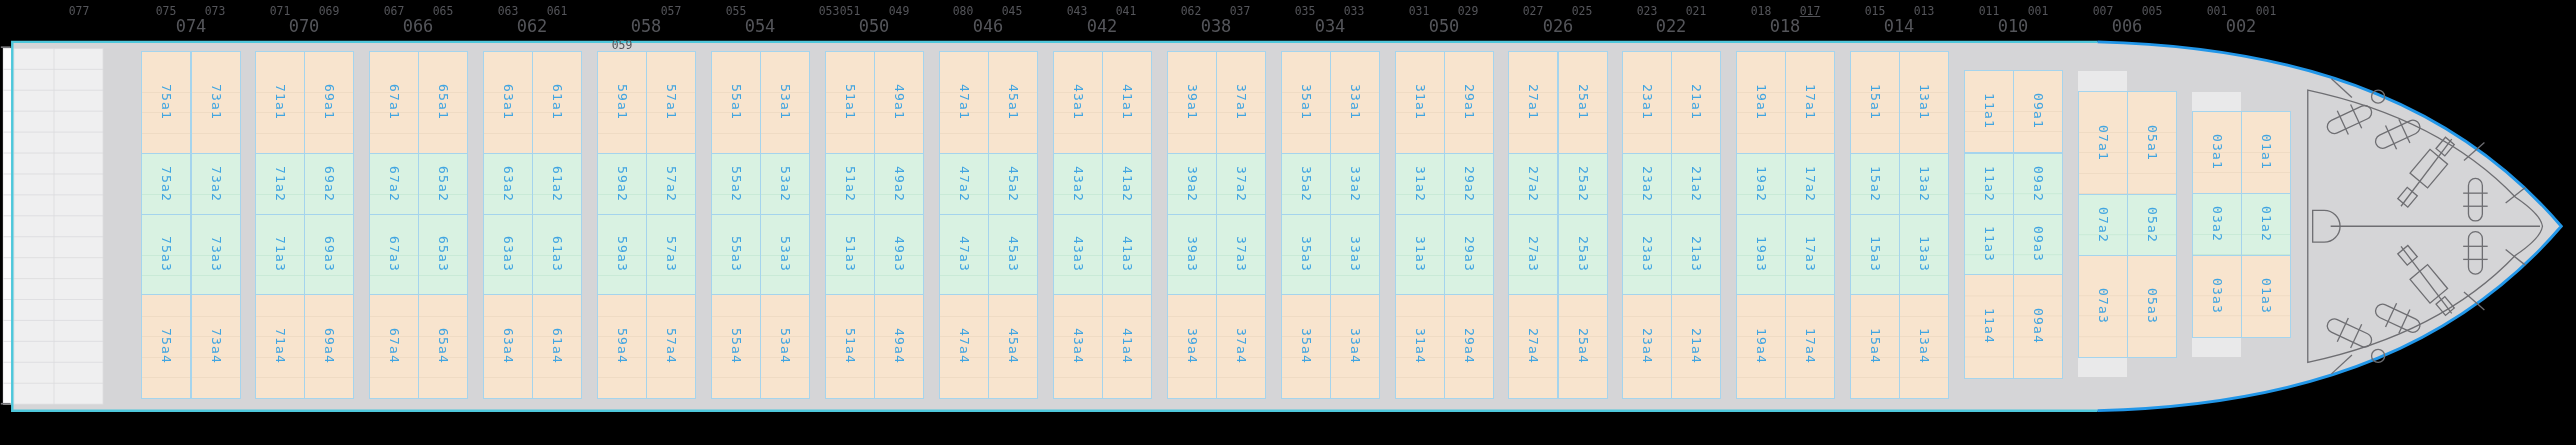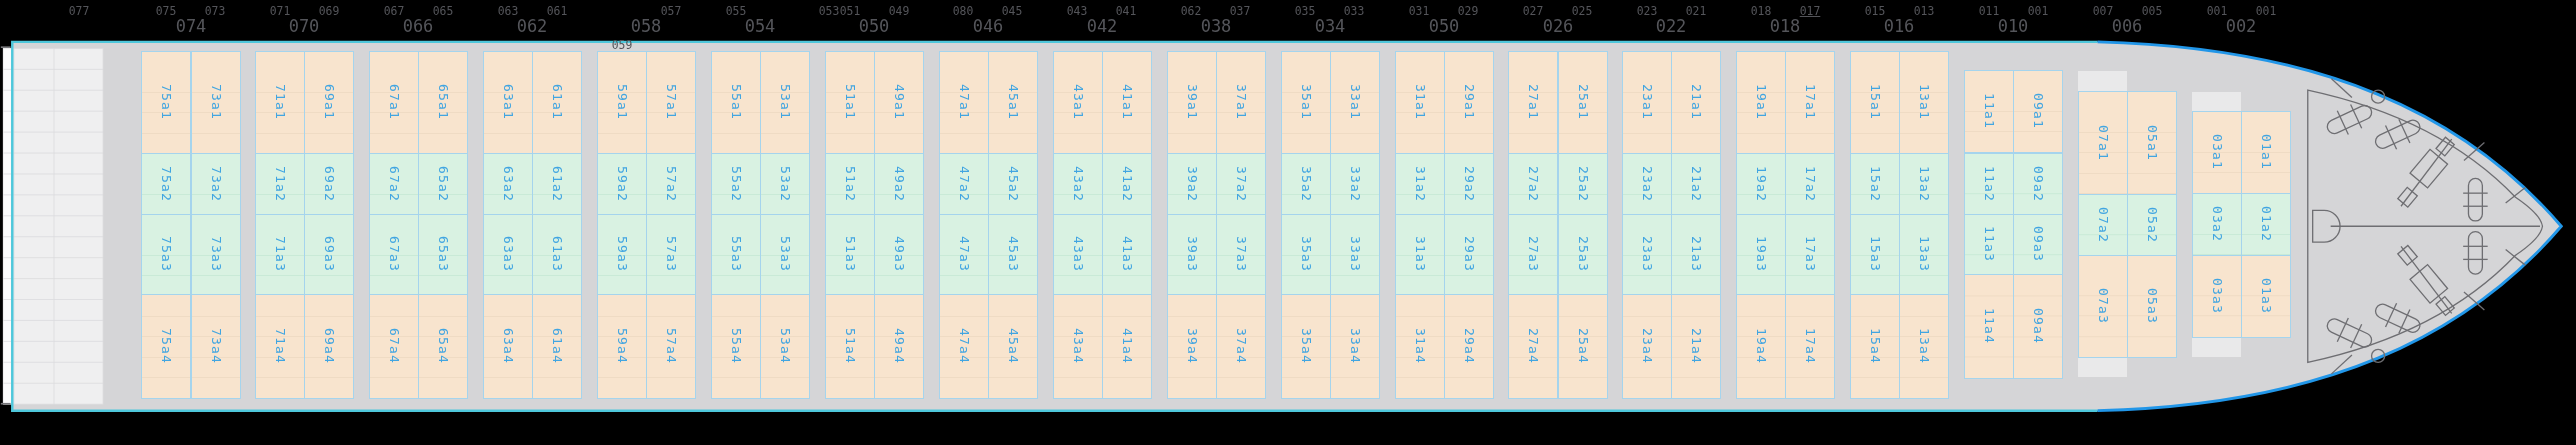--- a/index.html
+++ b/index.html
@@ -198,21 +198,21 @@
       <span class="axis-label axis-even" style="left: 760px;">054</span>
       <span class="axis-label axis-even" style="left: 874px;">050</span>
       <span class="axis-label axis-even" style="left: 988px; text-align: right;">046</span>
       <span class="axis-label axis-even" style="left: 1102px;">042</span>
       <span class="axis-label axis-even" style="left: 1216px;">038</span>
       <span class="axis-label axis-even" style="left: 1330px;">034</span>
       <span class="axis-label axis-even" style="left: 1444px;">050</span>
       <span class="axis-label axis-even" style="left: 1558px;">026</span>
       <span class="axis-label axis-even" style="left: 1671px;">022</span>
       <span class="axis-label axis-even" style="left: 1785px;">018</span>
-      <span class="axis-label axis-even" style="left: 1899px;">016</span>
+      <span class="axis-label axis-even" style="left: 1899px;">014</span>
       <span class="axis-label axis-even" style="left: 2013px;">010</span>
       <span class="axis-label axis-even" style="left: 2127px;">006</span>
       <span class="axis-label axis-even" style="left: 2241px;">002</span>
     </div>
 
   <div id="slots" class="slots-layer">
       <div class="cell o" style="left: 141px; top: 51px; width: 50px; height: 103px; background-position: 0px 0px;">
         <span class="cell-label">75a1</span>
       </div>
       <div class="cell g" style="left: 141px; top: 153px; width: 50px; height: 62px; background-position: 0px 0px;">

